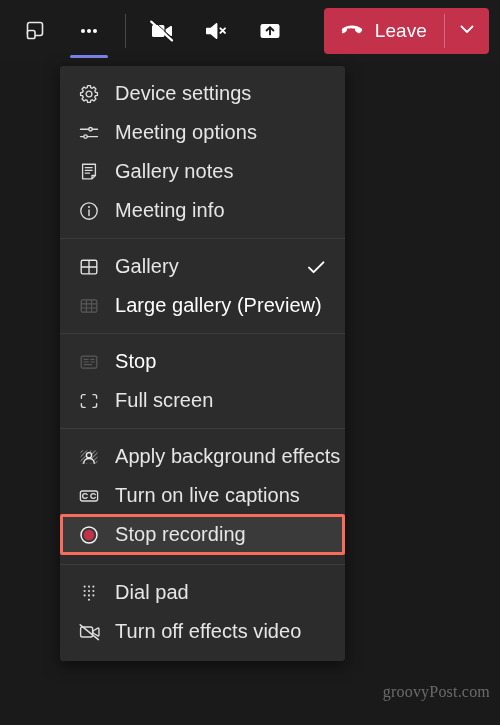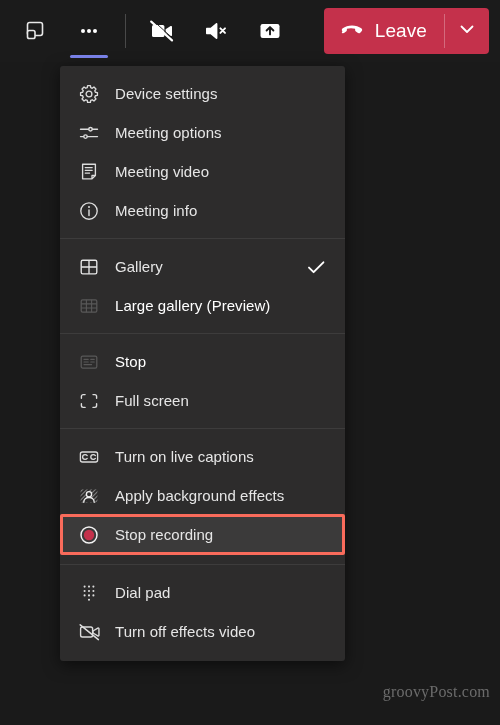--- a/index.html
+++ b/index.html
@@ -129,21 +129,21 @@
   .menu-item .mi-icon {
     width: 26px;
     min-width: 26px;
     height: 22px;
     display: flex;
     align-items: center;
     justify-content: flex-start;
     margin-right: 11px;
   }
   .menu-item .mi-label {
-    font-size: 15px;
+    font-size: 20px;
     color: #e6e6e6;
     letter-spacing: 0.05px;
     white-space: nowrap;
   }
   .menu-item .mi-check {
     margin-left: auto;
     display: flex;
     align-items: center;
     padding-right: 6px;
   }
@@ -283,21 +283,21 @@
       </div>
 
       <div class="menu-item">
         <span class="mi-icon">
           <svg width="22" height="22" viewBox="0 0 22 22" fill="none">
             <path d="M4.6 3.2h12.8v11.2l-3.4 3.4H4.6V3.2z" stroke="#dcdcdc" stroke-width="1.35" stroke-linejoin="round"></path>
             <path d="M17.4 14.4h-3.4v3.4" stroke="#dcdcdc" stroke-width="1.35" stroke-linejoin="round"></path>
             <path d="M7.2 6.6h7M7.2 9.3h7M7.2 12h4.4" stroke="#dcdcdc" stroke-width="1.25" stroke-linecap="round"></path>
           </svg>
         </span>
-        <span class="mi-label">Meeting video</span>
+        <span class="mi-label">Gallery notes</span>
       </div>
 
       <div class="menu-item">
         <span class="mi-icon">
           <svg width="22" height="22" viewBox="0 0 22 22" fill="none">
             <circle cx="11" cy="11" r="8.2" stroke="#dcdcdc" stroke-width="1.35"></circle>
             <circle cx="11" cy="7" r="1" fill="#dcdcdc"></circle>
             <path d="M11 9.9v5.6" stroke="#dcdcdc" stroke-width="1.45" stroke-linecap="round"></path>
           </svg>
         </span>
@@ -356,46 +356,46 @@
             <path d="M3.4 8.2V6.4a1.8 1.8 0 0 1 1.8-1.8h1.9M15 4.6h1.8a1.8 1.8 0 0 1 1.8 1.8v1.8M18.6 13.8v1.8a1.8 1.8 0 0 1-1.8 1.8H15M7.1 17.4H5.2a1.8 1.8 0 0 1-1.8-1.8v-1.8" stroke="#dcdcdc" stroke-width="1.4" stroke-linecap="round" stroke-linejoin="round"></path>
           </svg>
         </span>
         <span class="mi-label">Full screen</span>
       </div>
     </div>
 
     <div class="menu-sep"></div>
 
     <div class="menu-section">
-
-      <div class="menu-item">
-        <span class="mi-icon">
-          <svg width="22" height="22" viewBox="0 0 22 22" fill="none">
-            <rect x="2.4" y="6" width="17.2" height="10" rx="2" stroke="#dcdcdc" stroke-width="1.35"></rect>
-            <path d="M9.2 9.6c-.55-.62-1.3-.95-2.1-.95-1.5 0-2.5 1.05-2.5 2.35s1 2.35 2.5 2.35c.8 0 1.55-.33 2.1-.95" stroke="#dcdcdc" stroke-width="1.3" stroke-linecap="round"></path>
-            <path d="M17.4 9.6c-.55-.62-1.3-.95-2.1-.95-1.5 0-2.5 1.05-2.5 2.35s1 2.35 2.5 2.35c.8 0 1.55-.33 2.1-.95" stroke="#dcdcdc" stroke-width="1.3" stroke-linecap="round"></path>
-          </svg>
-        </span>
-        <span class="mi-label">Turn on live captions</span>
-      </div>
 
       <div class="menu-item">
         <span class="mi-icon">
           <svg width="22" height="22" viewBox="0 0 22 22" fill="none">
             <defs>
               <pattern id="hatch" width="3" height="3" patternTransform="rotate(45)" patternUnits="userSpaceOnUse">
                 <line x1="0" y1="0" x2="0" y2="3" stroke="#cfcfcf" stroke-width="1.1"></line>
               </pattern>
             </defs>
             <rect x="2.6" y="4.4" width="16.8" height="13.2" fill="url(#hatch)"></rect>
             <circle cx="11" cy="9.2" r="2.6" fill="#2d2c2c" stroke="#efefef" stroke-width="1.35"></circle>
             <path d="M5.8 17.2c0-2.9 2.3-4.7 5.2-4.7s5.2 1.8 5.2 4.7" fill="#2d2c2c" stroke="#efefef" stroke-width="1.35" stroke-linecap="round"></path>
           </svg>
         </span>
         <span class="mi-label">Apply background effects</span>
+      </div>
+
+      <div class="menu-item">
+        <span class="mi-icon">
+          <svg width="22" height="22" viewBox="0 0 22 22" fill="none">
+            <rect x="2.4" y="6" width="17.2" height="10" rx="2" stroke="#dcdcdc" stroke-width="1.35"></rect>
+            <path d="M9.2 9.6c-.55-.62-1.3-.95-2.1-.95-1.5 0-2.5 1.05-2.5 2.35s1 2.35 2.5 2.35c.8 0 1.55-.33 2.1-.95" stroke="#dcdcdc" stroke-width="1.3" stroke-linecap="round"></path>
+            <path d="M17.4 9.6c-.55-.62-1.3-.95-2.1-.95-1.5 0-2.5 1.05-2.5 2.35s1 2.35 2.5 2.35c.8 0 1.55-.33 2.1-.95" stroke="#dcdcdc" stroke-width="1.3" stroke-linecap="round"></path>
+          </svg>
+        </span>
+        <span class="mi-label">Turn on live captions</span>
       </div>
 
       <div class="menu-item highlighted">
         <span class="mi-icon">
           <svg width="22" height="22" viewBox="0 0 22 22" fill="none">
             <circle cx="11" cy="11" r="8" stroke="#f2f2f2" stroke-width="1.5"></circle>
             <circle cx="11" cy="11" r="5.2" fill="#c4314b"></circle>
           </svg>
         </span>
         <span class="mi-label">Stop recording</span>

